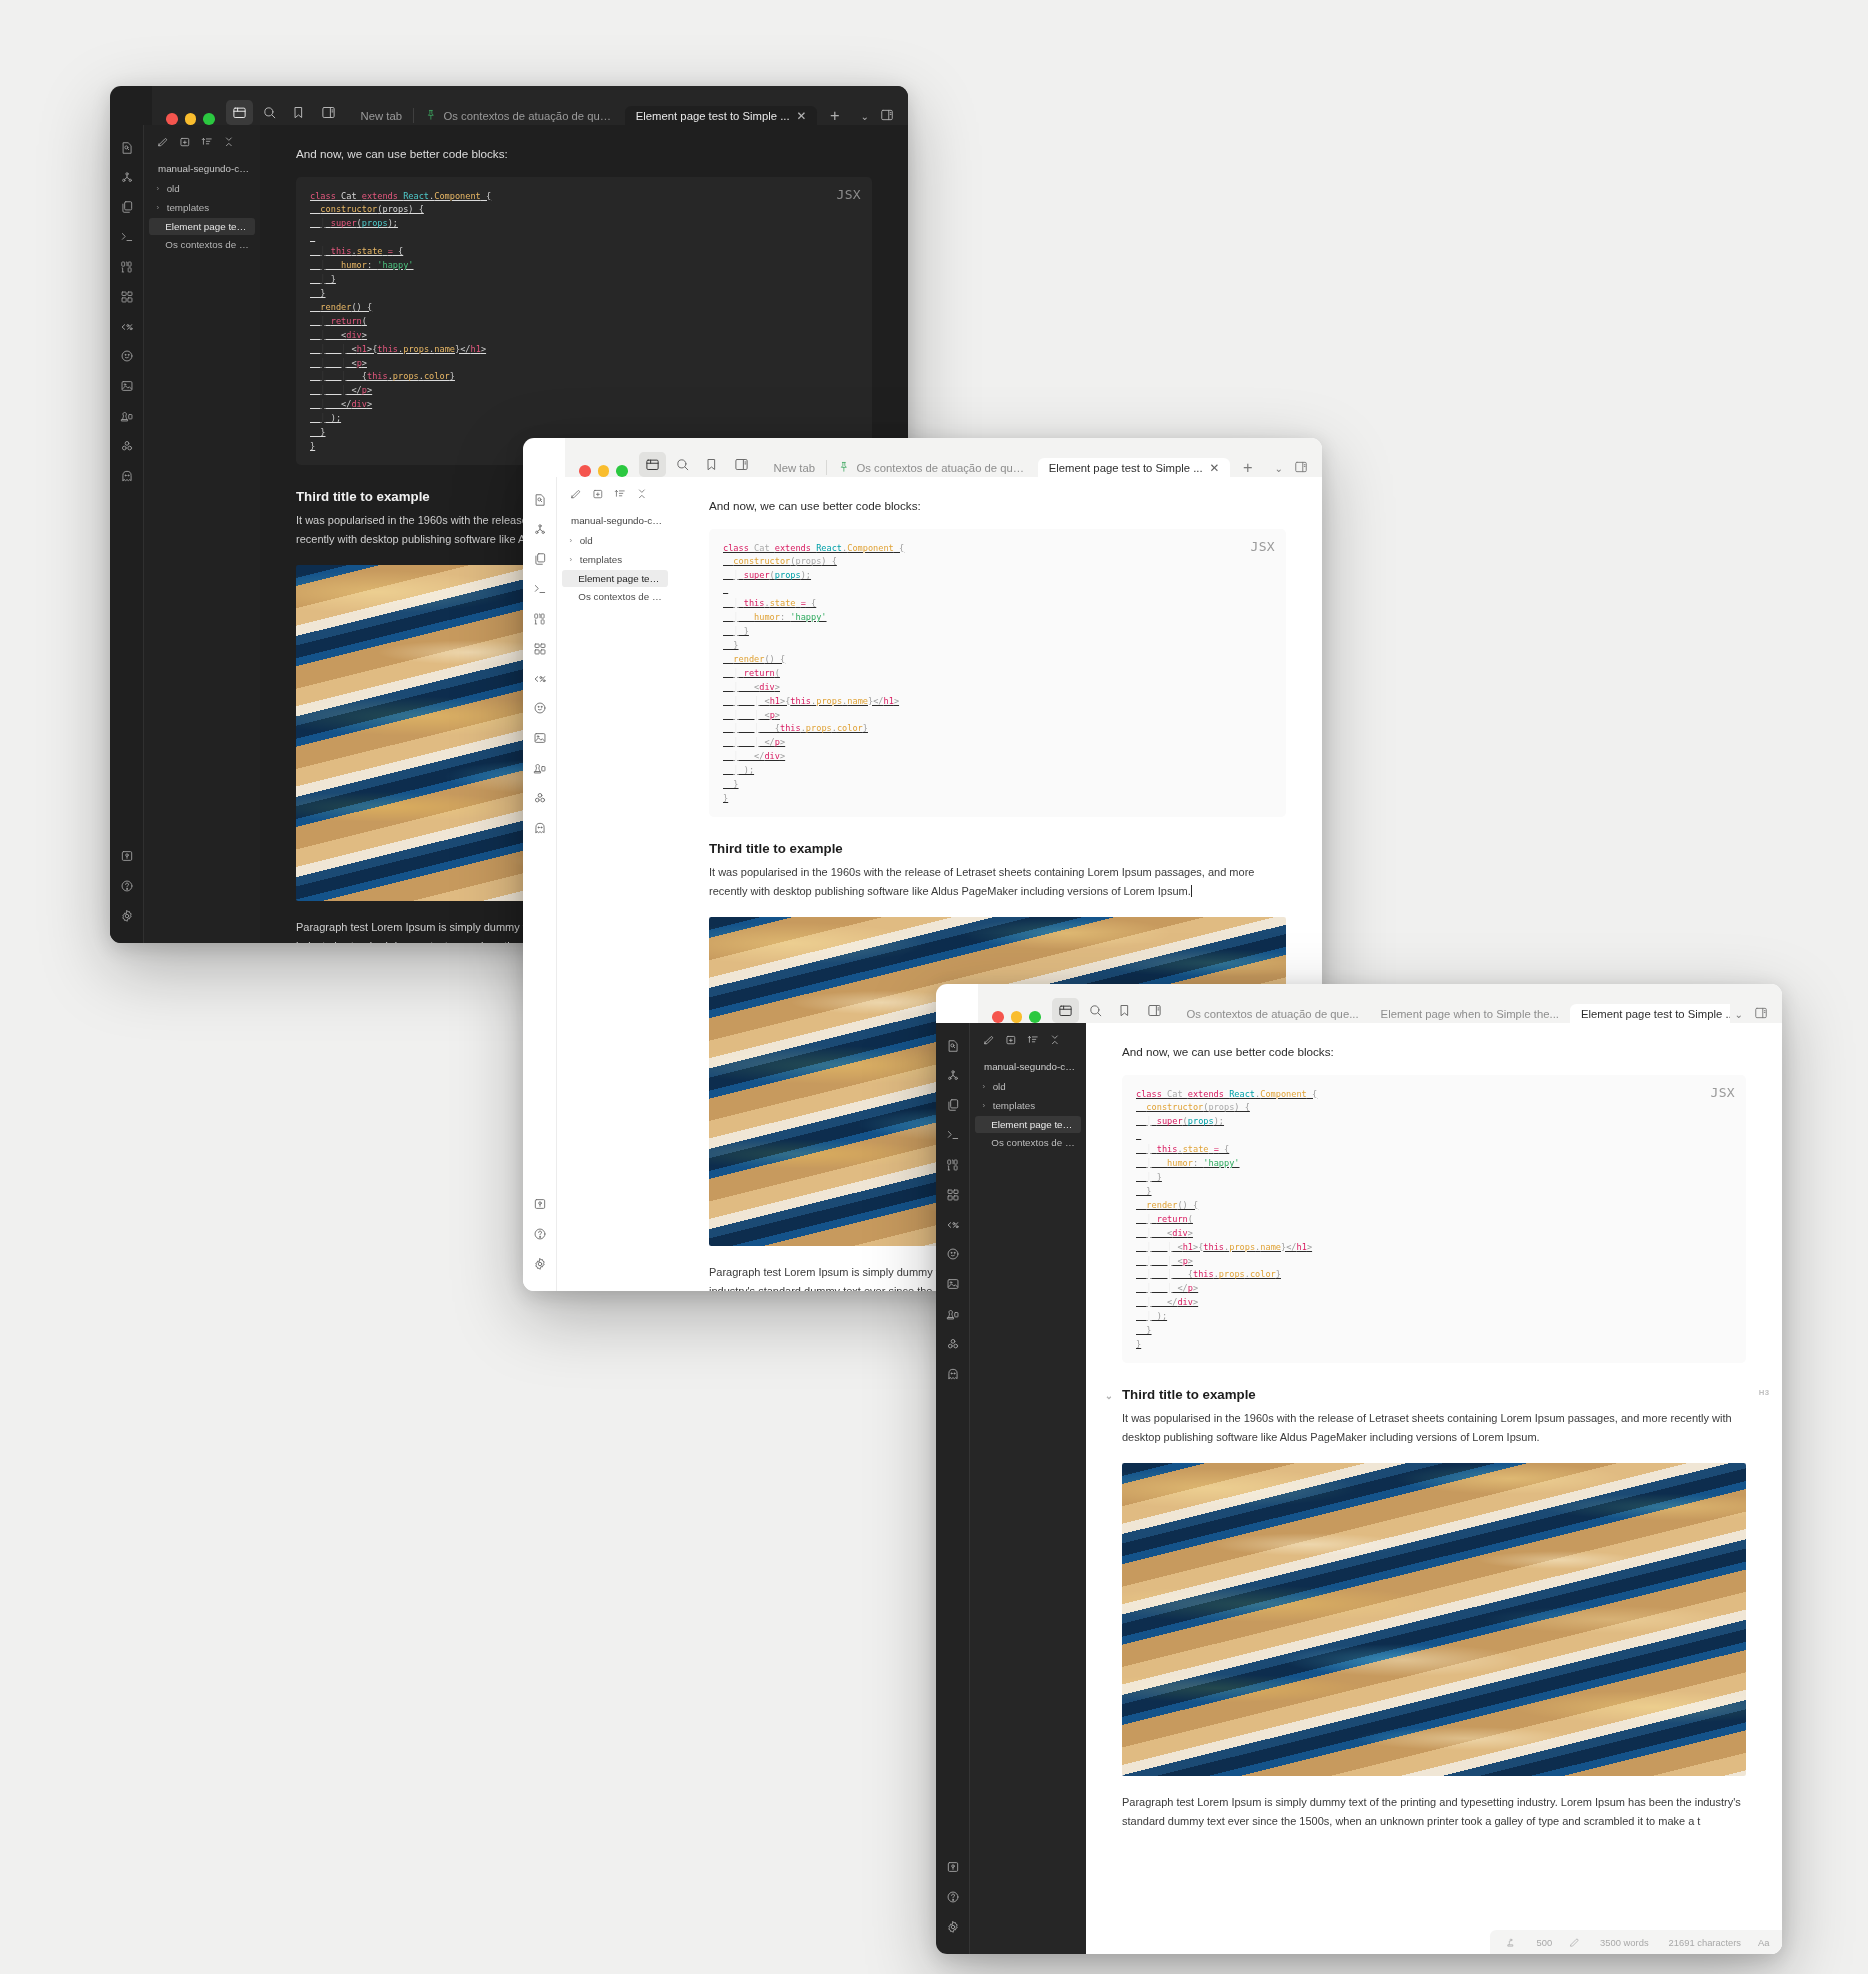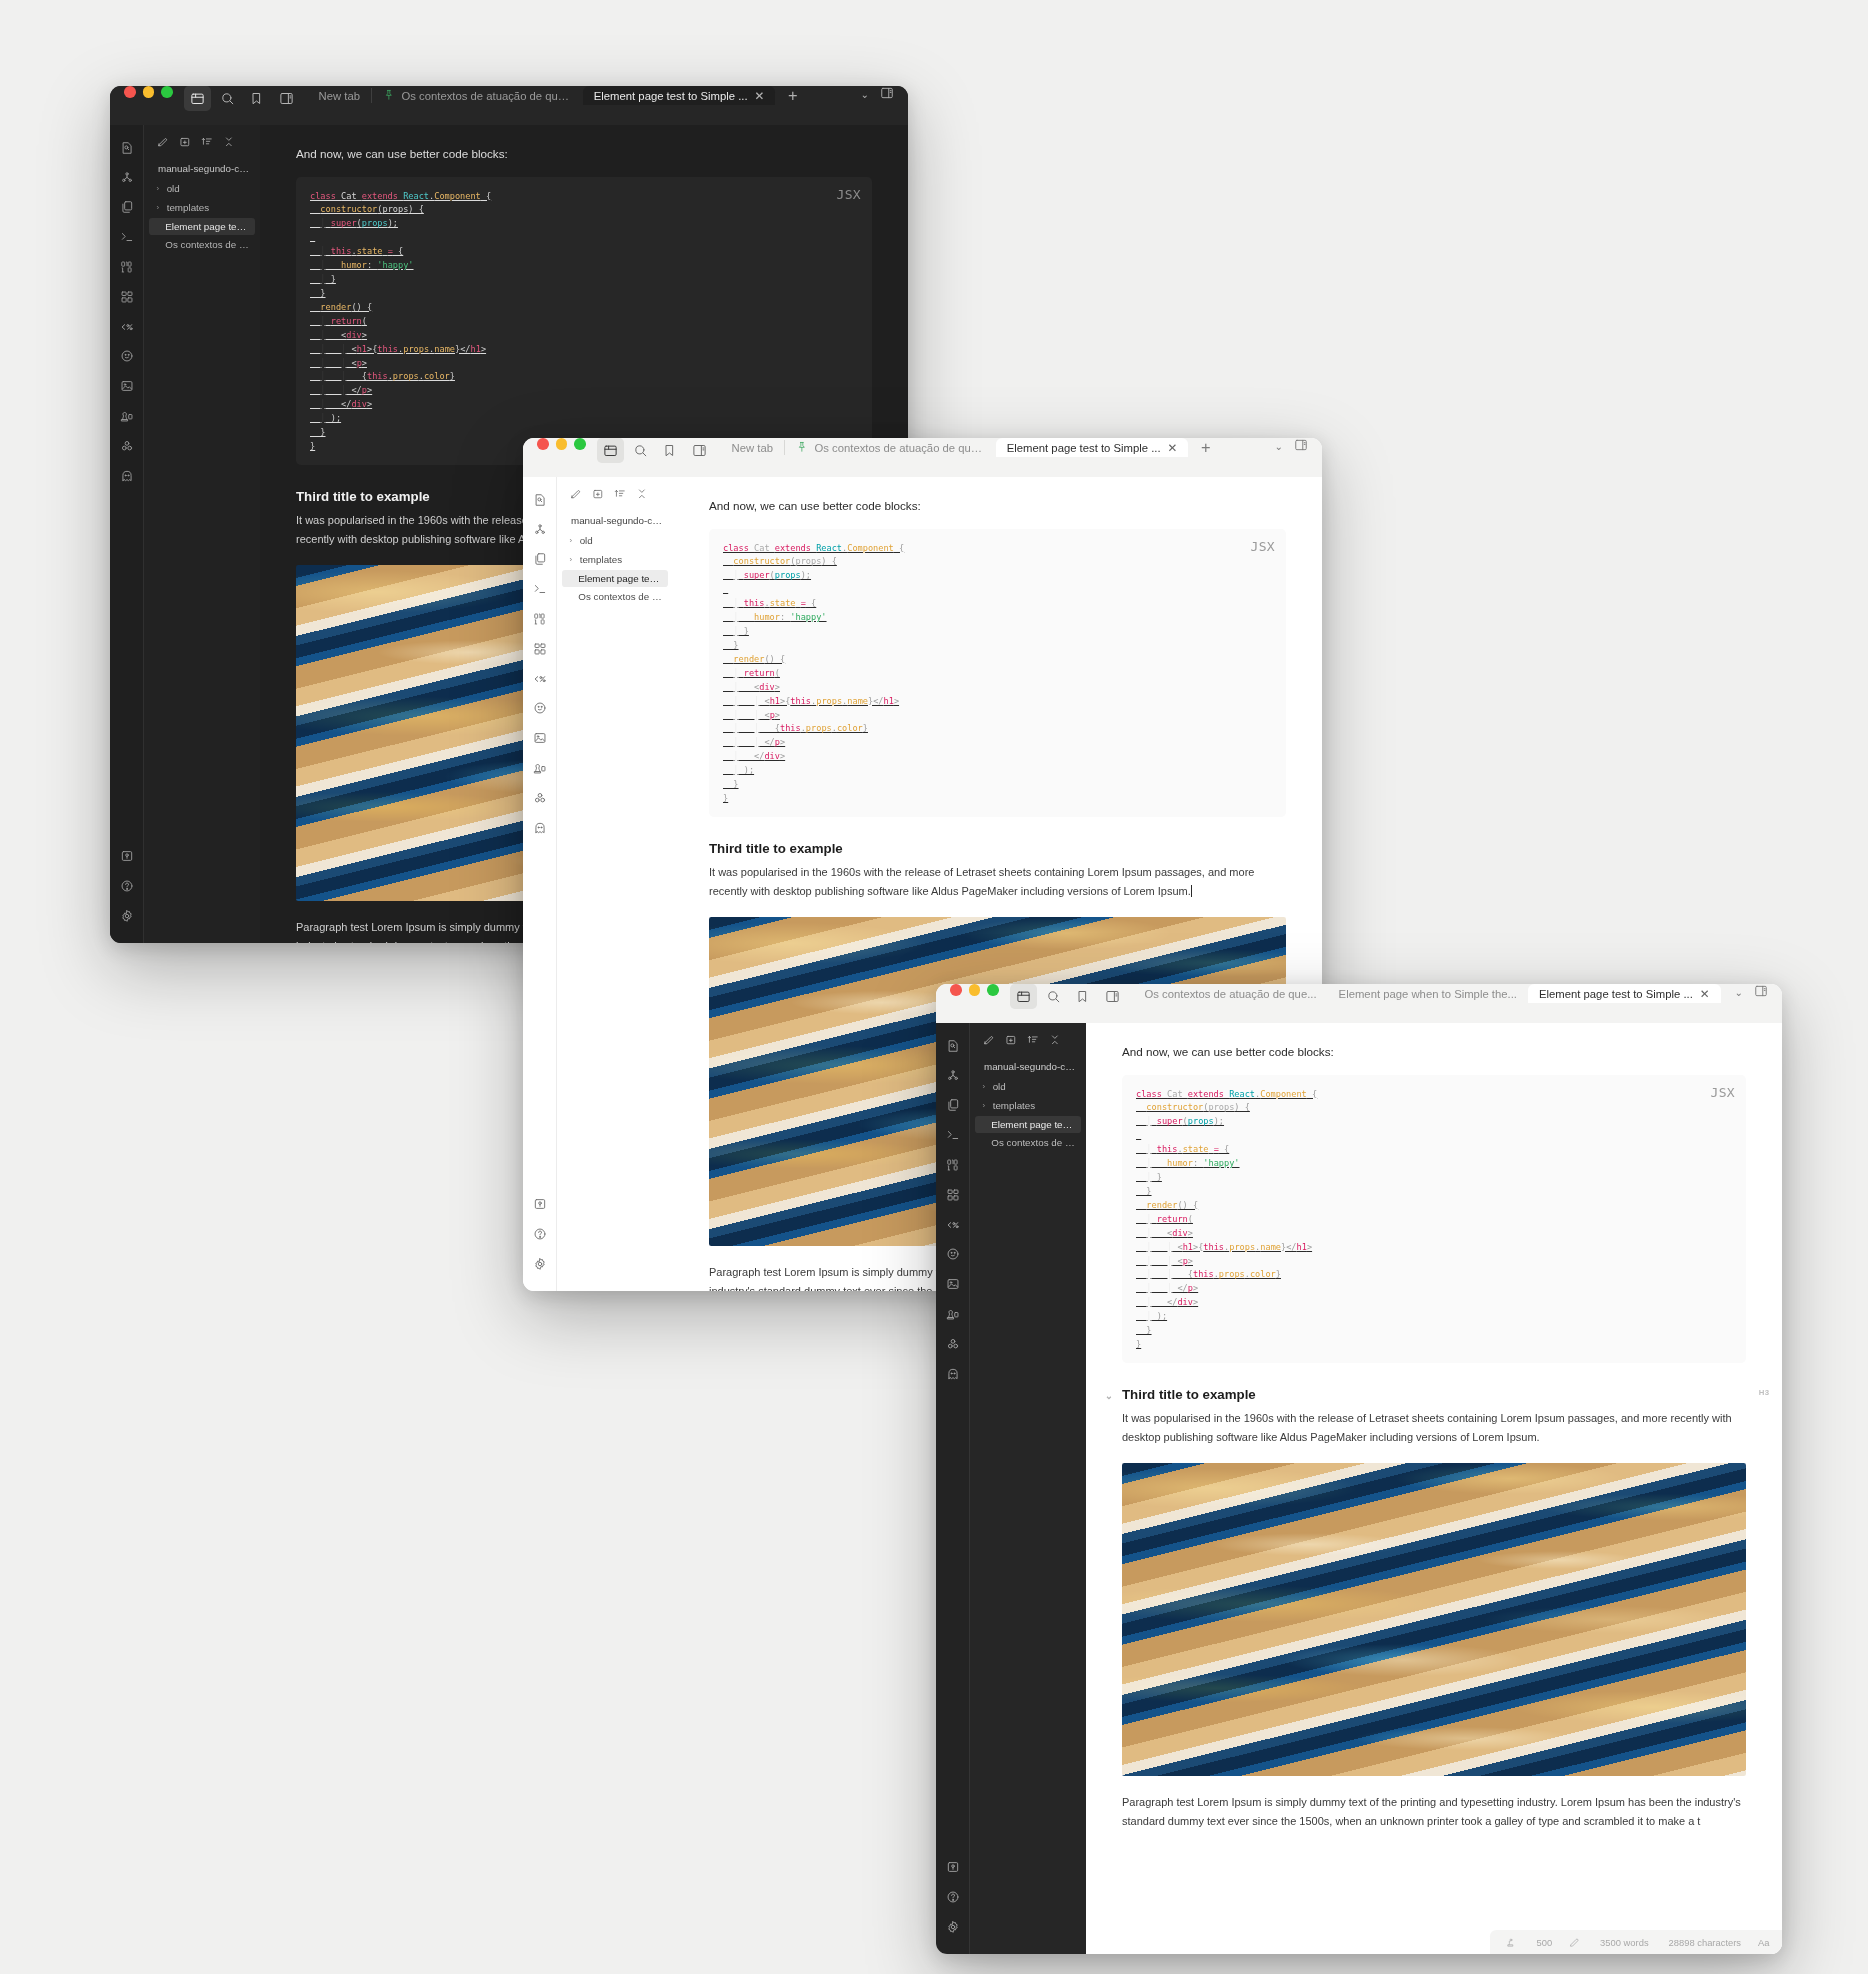--- a/index.html
+++ b/index.html
@@ -18,23 +18,24 @@
     overflow: hidden;
     box-shadow: 0 23.5px 70px rgba(0,0,0,.28), 0 4.7px 19px rgba(0,0,0,.14);
     display: flex;
     flex-direction: column;
   }
 
   
   .titlebar {
     height: 39px;
     display: flex;
-    align-items: flex-start;
+    align-items: flex-end;
     flex: 0 0 auto;
     position: relative;
+    margin-left: 42px;
   }
   .traffic {
     display: flex; align-items: center; gap: 7px;
     padding: 0 11px 0 14px;
   }
   .dot { width: 11.7px; height: 11.7px; border-radius: 50%; }
   .dot.r { background: #f5554e; }
   .dot.y { background: #f9bd2e; }
   .dot.g { background: #2bc840; }
 
@@ -1006,21 +1007,21 @@
                 <path d="M9 17c0-2 .8-2.6.8-4 0-1-.8-1.4-.8-2.3C9 9.5 10 8.6 11.2 8.6"></path>
                 <circle cx="13" cy="6.5" r="2"></circle>
               </svg>
               <span>500</span>
             </span>
             <span class="sitem">
               <svg viewBox="0 0 24 24" fill="none" stroke="currentColor" stroke-width="1.6" stroke-linecap="round" stroke-linejoin="round">
                 <path d="M4 20h3.5L19 8.5a2.3 2.3 0 0 0-3.3-3.3L4.2 16.7z"></path>
               </svg>
               <span>3500 words</span>
-              <span>28898 characters</span>
+              <span>21691 characters</span>
             </span>
             <span class="sitem">Aa</span>
           </div>
         </div>
       </div>
     </div>
 </div>
 
 
 </body></html>

